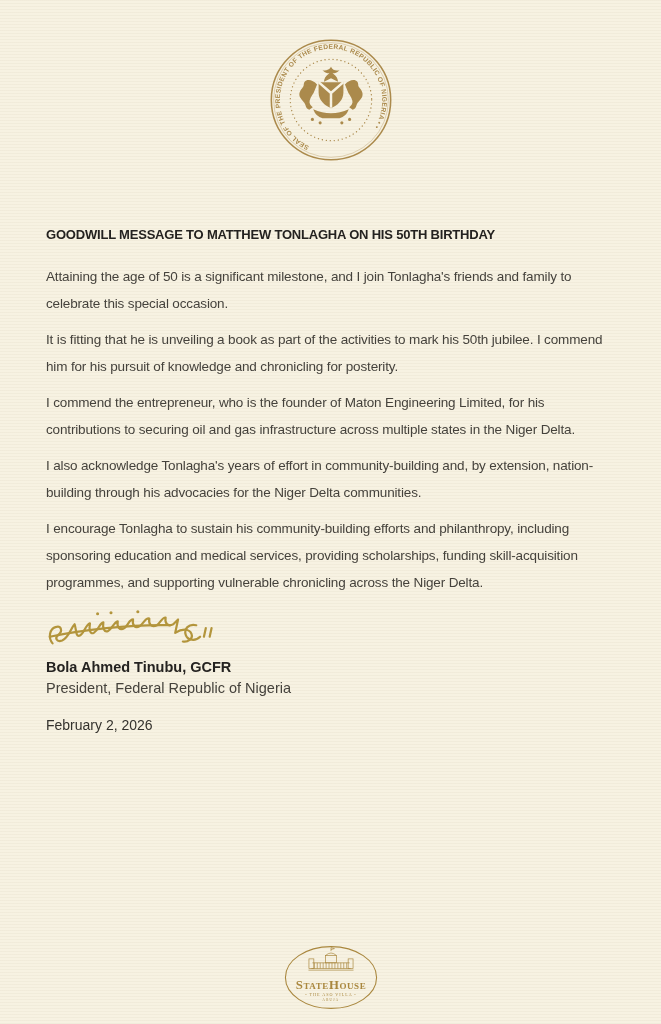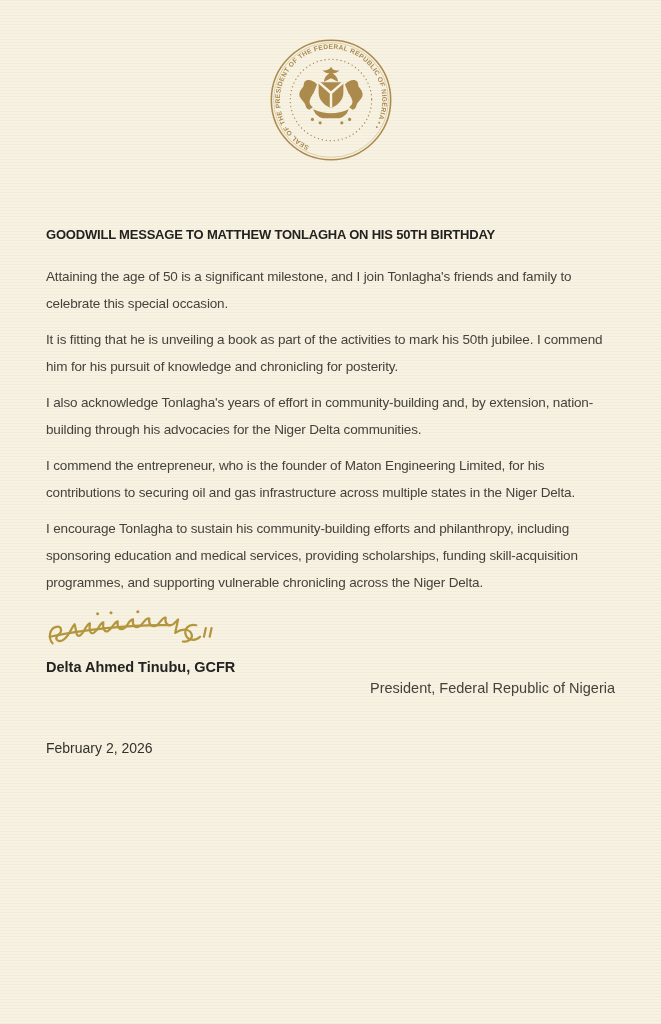--- a/index.html
+++ b/index.html
@@ -46,24 +46,24 @@
     line-height: 27px;
     color: #45423c;
   }
   .sig-block { margin-top: 8px; }
   .sig-svg { display: block; margin: 0 0 2px -3px; }
   .sig-name {
     font-size: 14.5px; font-weight: 700;
     color: #242220; line-height: 21px;
   }
   .sig-role {
-    font-size: 14.5px; color: #45423c; line-height: 21px; text-align: right;
+    font-size: 14.5px; color: #45423c; line-height: 21px;
   }
   .sig-date {
-    margin-top: 39px;
+    margin-top: 16px;
     font-size: 14px; color: #34322d; line-height: 20px;
   }
   .footer-logo {
     position: absolute;
     left: 50%; bottom: 12px;
     transform: translateX(-50%);
   }
   .footer-logo svg { display: block; }
   .logo-name-text {
     font-family: "Liberation Serif", serif;
@@ -120,39 +120,59 @@
           <circle cx="104" cy="105" r="2"></circle>
       </g>
     </svg>
   </div>
 
   <h1 class="title">GOODWILL MESSAGE TO MATTHEW TONLAGHA ON HIS 50TH BIRTHDAY</h1>
 
   <div class="body-text">
     <p>Attaining the age of 50 is a significant milestone, and I join Tonlagha's friends and family to celebrate this special occasion.</p>
     <p>It is fitting that he is unveiling a book as part of the activities to mark his 50th jubilee. I commend him for his pursuit of knowledge and chronicling for posterity.</p>
+    <p>I commend the entrepreneur, who is the founder of Maton Engineering Limited, for his contributions to securing oil and gas infrastructure across multiple states in the Niger Delta.</p>
     <p>I also acknowledge Tonlagha's years of effort in community-building and, by extension, nation-building through his advocacies for the Niger Delta communities.</p>
-    <p>I commend the entrepreneur, who is the founder of Maton Engineering Limited, for his contributions to securing oil and gas infrastructure across multiple states in the Niger Delta.</p>
     <p>I encourage Tonlagha to sustain his community-building efforts and philanthropy, including sponsoring education and medical services, providing scholarships, funding skill-acquisition programmes, and supporting vulnerable chronicling across the Niger Delta.</p>
   </div>
 
   <div class="sig-block">
     <svg class="sig-svg" viewBox="0 0 190 52" width="182" height="50">
       <g fill="none" stroke="#b3953c" stroke-width="2.3" stroke-linecap="round" stroke-linejoin="round">
         <path d="M10 40 C5 34 7 25 13 23 C19 21 21 27 16 31 C12 34 14 39 20 37 C27 34 29 24 33 20 C35 26 34 33 38 32 C43 30 44 21 49 19 C48 25 49 31 53 29 C58 26 59 19 63 18 C62 24 64 29 68 27 C72 25 74 18 78 17 C77 23 80 27 85 24 C89 21 90 15 94 15 C93 21 96 25 101 22 C105 19 107 13 111 14 C110 20 113 24 119 21 C123 18 125 12 128 13 C127 19 130 23 136 20 L141 15 L138 29 C146 24 153 25 155 30 C157 35 151 39 146 38"></path>
         <path d="M7 33 C40 26 90 20 133 21"></path>
         <path d="M160 21 C152 19 147 25 149 31 C151 37 159 38 164 33"></path>
         <path d="M170 24 l-2 9"></path>
         <path d="M176 24 l-2 9"></path>
       </g>
       <g fill="#b3953c">
         <circle cx="57" cy="9" r="1.6"></circle>
         <circle cx="71" cy="8" r="1.6"></circle>
         <circle cx="99" cy="7" r="1.6"></circle>
       </g>
     </svg>
-    <div class="sig-name">Delta Ahmed Tinubu, GCFR</div>
+    <div class="sig-name">Bola Ahmed Tinubu, GCFR</div>
     <div class="sig-role">President, Federal Republic of Nigeria</div>
     <div class="sig-date">February 2, 2026</div>
   </div>
 
+  <div class="footer-logo">
+    <svg viewBox="0 0 100 70" width="98" height="69">
+      <ellipse cx="50" cy="35" rx="46.5" ry="31.5" fill="none" stroke="#a9873e" stroke-width="1.1"></ellipse>
+
+      <g stroke="#a9873e" stroke-width="0.7" fill="none">
+        <line x1="27" y1="27.5" x2="73" y2="27.5"></line>
+        <line x1="30" y1="25.8" x2="70" y2="25.8"></line>
+        <path d="M33 20v5.8M36 20v5.8M39 20v5.8M42 20v5.8M45 20v5.8M48 20v5.8M51 20v5.8M54 20v5.8M57 20v5.8M60 20v5.8M63 20v5.8M66 20v5.8"></path>
+        <line x1="31" y1="20" x2="69" y2="20"></line>
+        <rect x="44.5" y="12.5" width="11" height="7.5"></rect>
+        <path d="M44.5 12.5 q5.5 -5 11 0"></path>
+        <path d="M50 8 v-3.5 l3.5 1 l-3.5 1"></path>
+        <rect x="27.5" y="16" width="5" height="9.8"></rect>
+        <rect x="67.5" y="16" width="5" height="9.8"></rect>
+      </g>
+      <text x="50" y="46.5" text-anchor="middle" fill="#a9873e" class="logo-name-text">StateHouse</text>
+      <text x="50" y="53.5" text-anchor="middle" fill="#a9873e" class="logo-sub-text">• THE ASO VILLA •</text>
+      <text x="50" y="58.5" text-anchor="middle" fill="#a9873e" class="logo-loc-text">ABUJA</text>
+    </svg>
+  </div>
 
 </div>
 
 </body></html>

